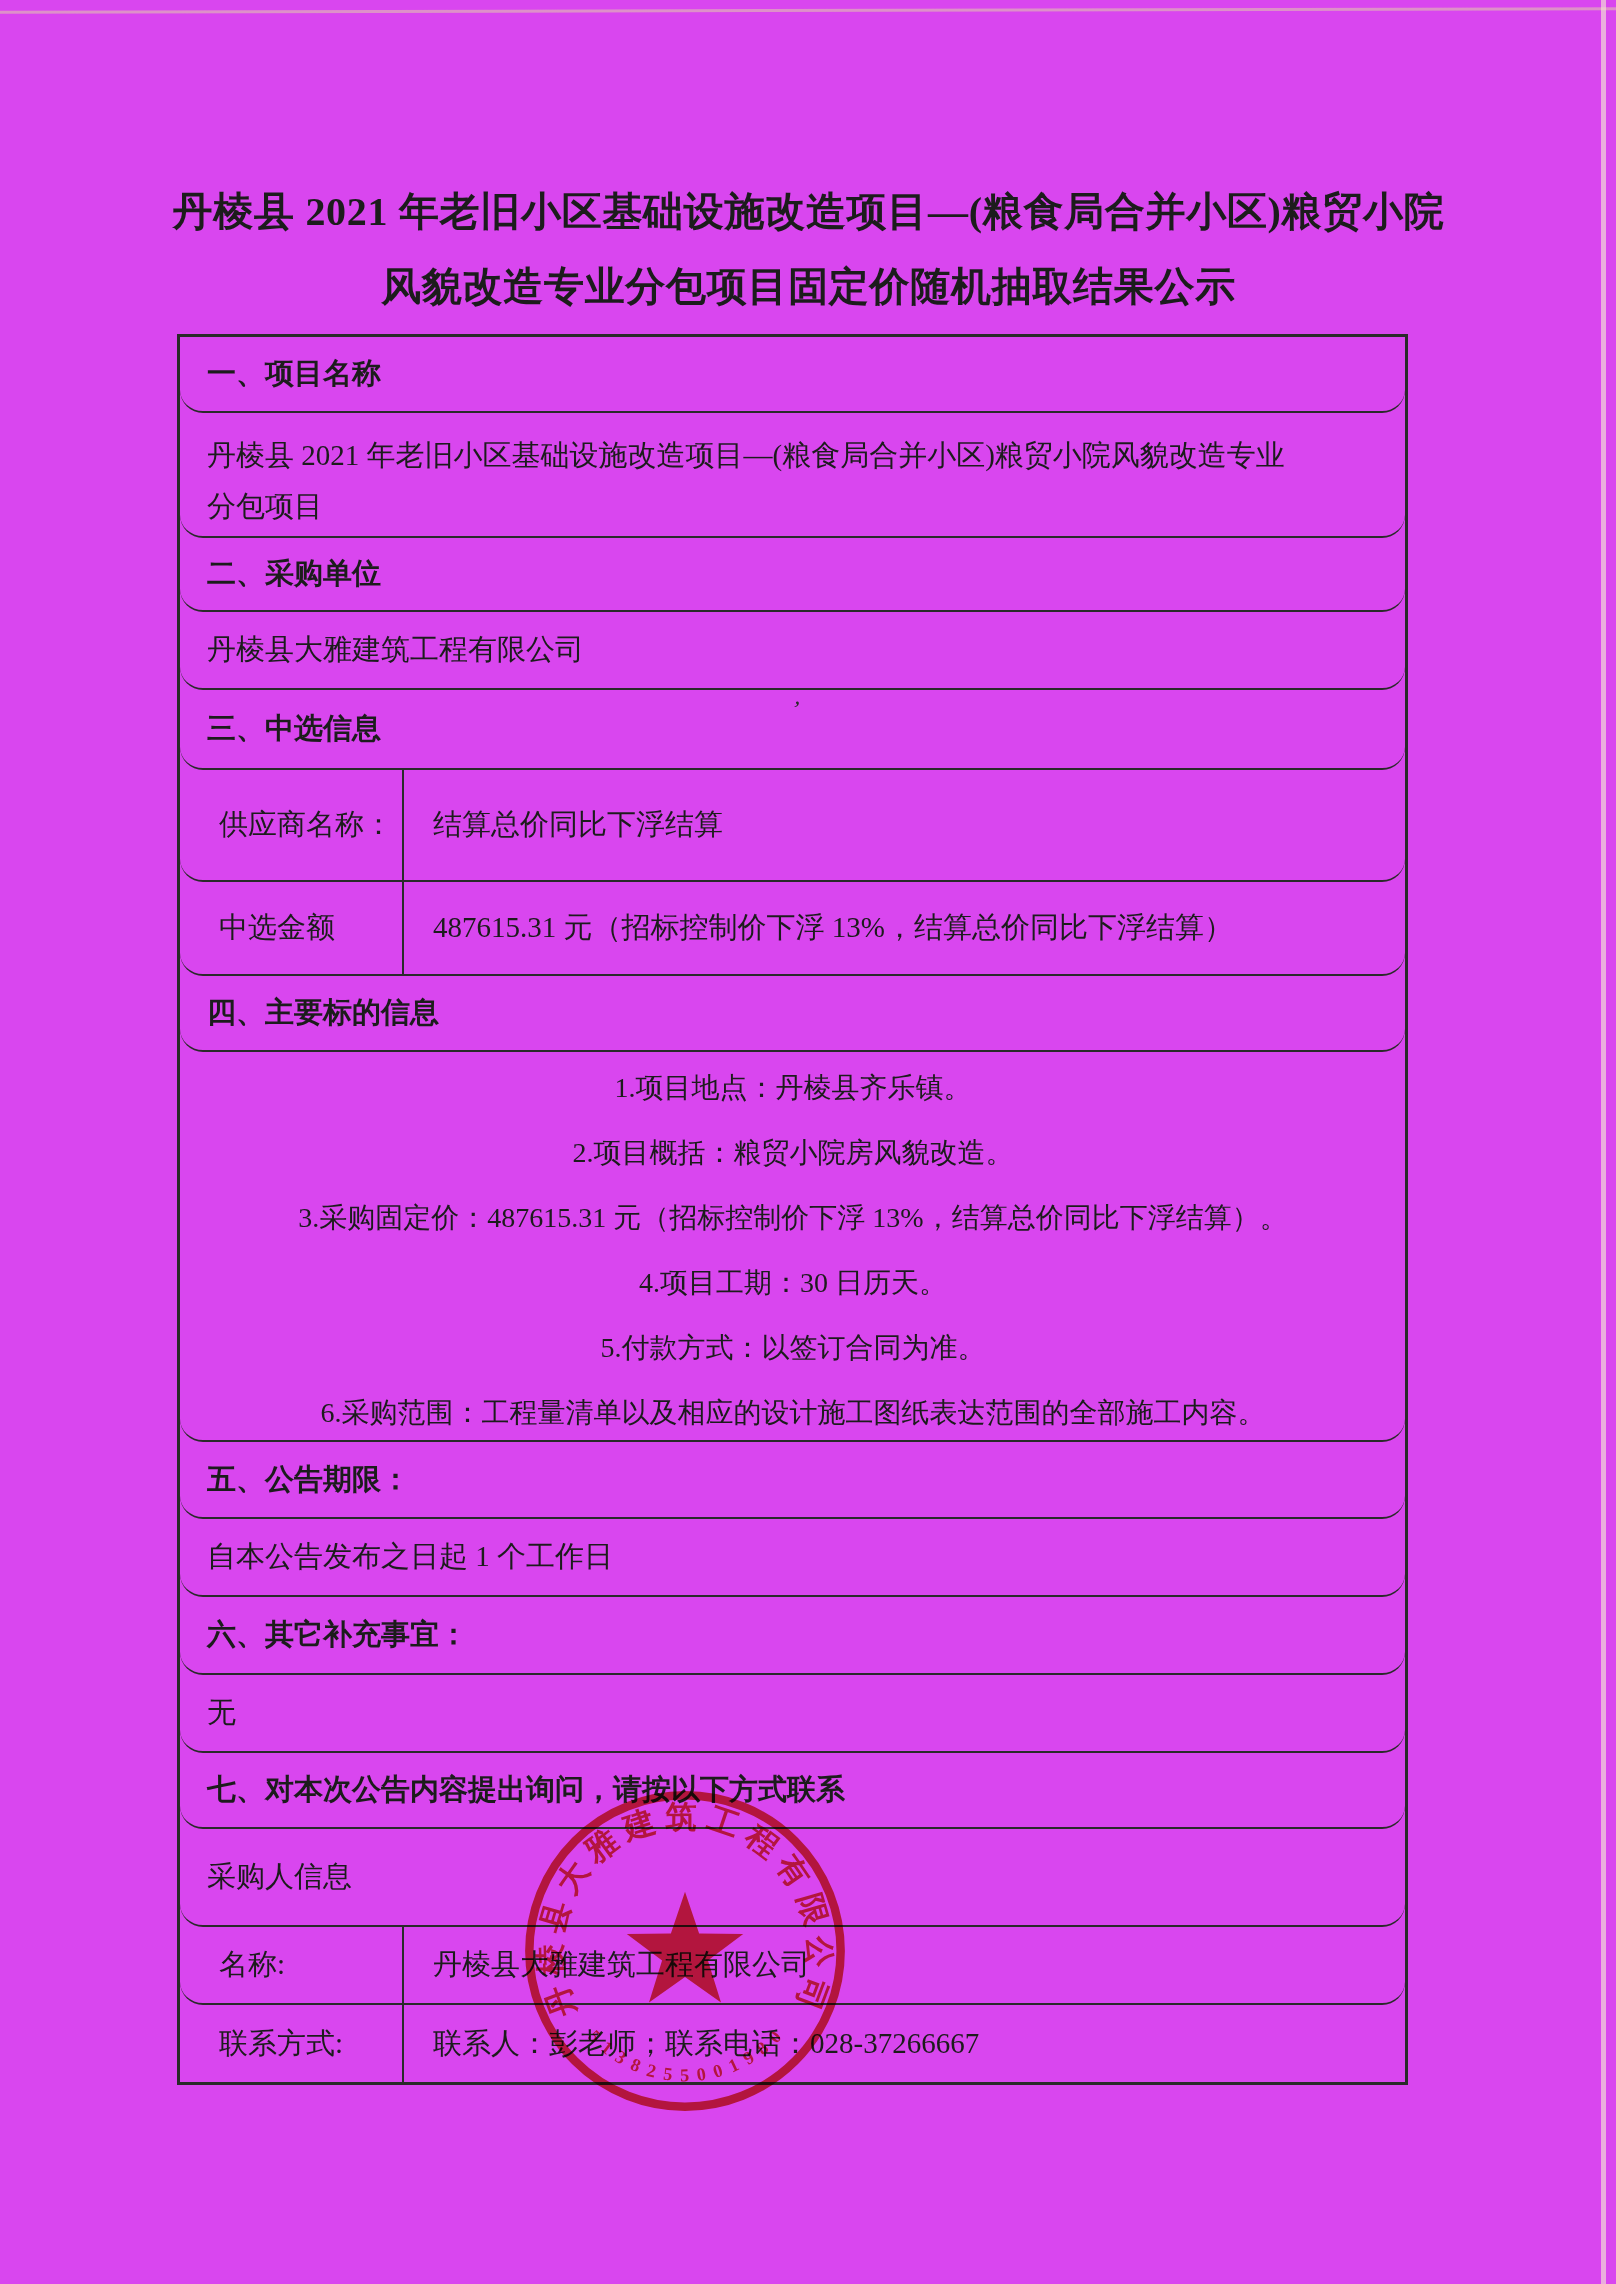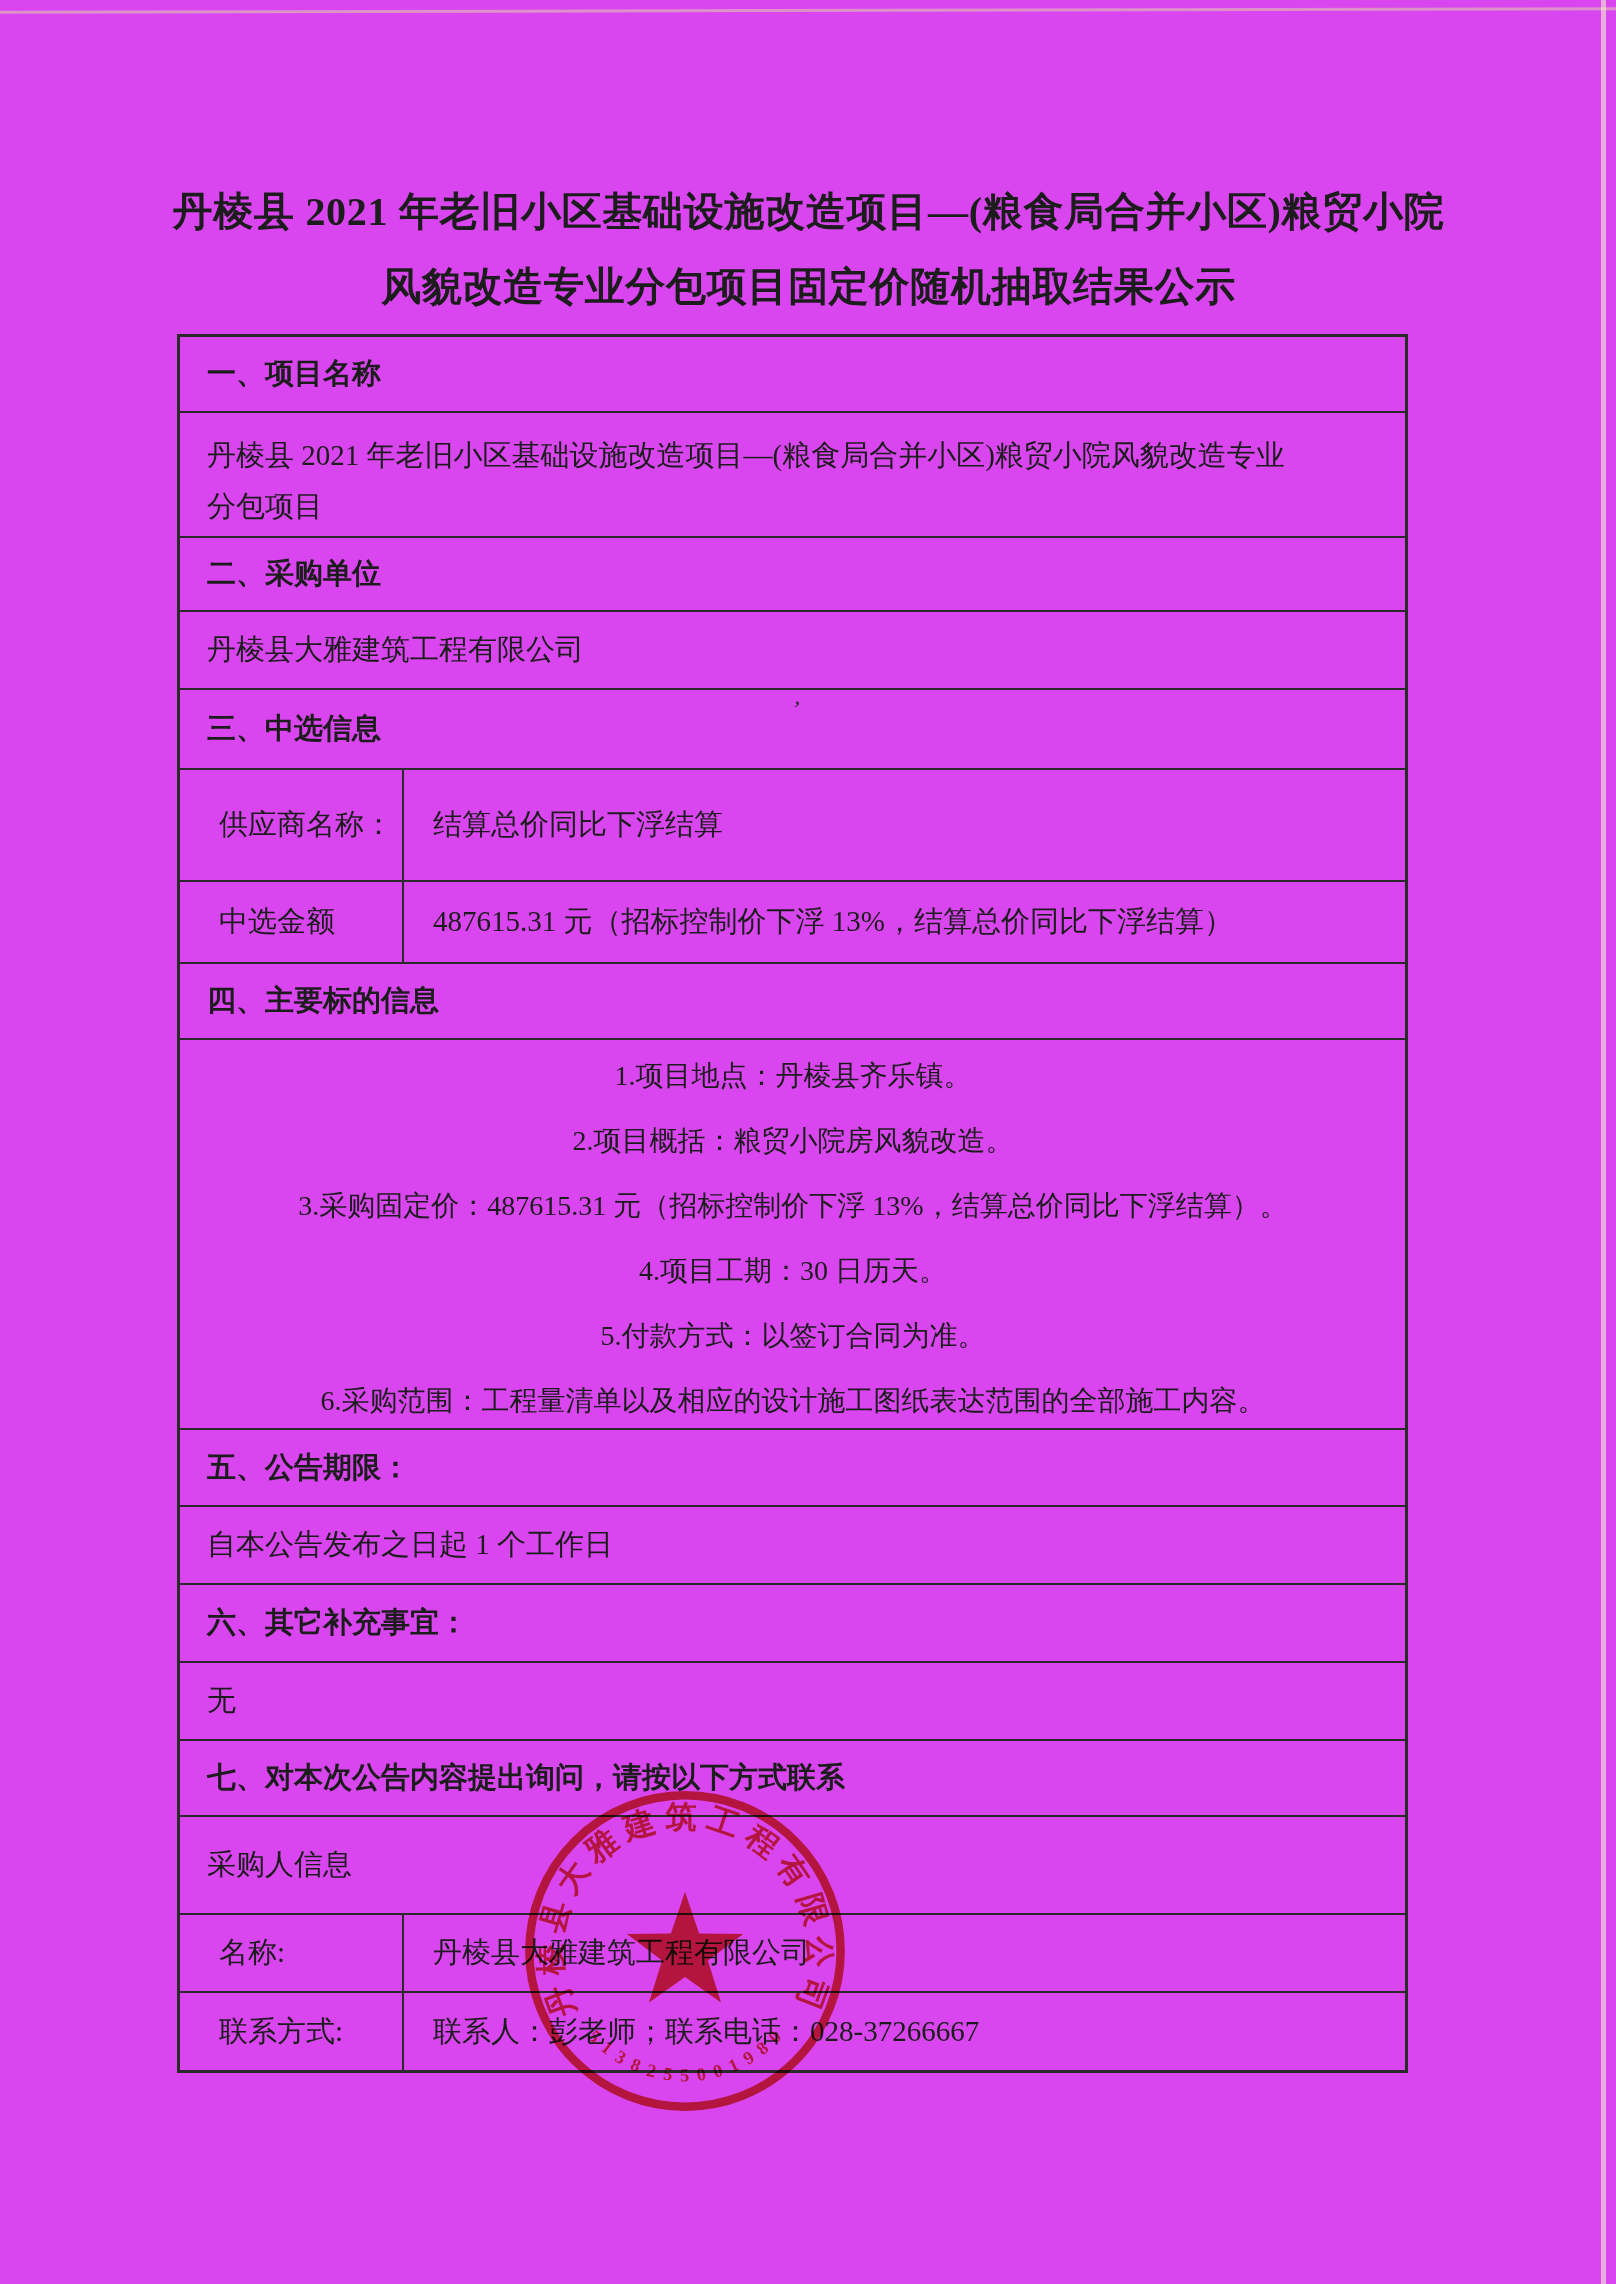--- a/index.html
+++ b/index.html
@@ -24,20 +24,21 @@
     position:absolute;left:177px;top:334px;width:1231px;
     border:3.3px solid #2a2a2a;
     box-sizing:border-box;
     background:transparent;
   }
   .row{
     box-sizing:border-box;
     border-bottom:2.6px solid #2a2a2a;
     display:flex;align-items:center;
     font-size:29px;
+    border-radius:23px;
   }
   .row:last-child{border-bottom:none;}
   .row.header{font-weight:bold;font-size:29px;padding-left:27px;}
   .row.content{padding-left:27px;}
   .row.wrap{display:block;padding:17px 98px 0 27px;line-height:51px;}
   .row.pair{padding:0;align-items:stretch;}
   .cell-label{width:224px;box-sizing:border-box;border-right:2px solid #2a2a2a;display:flex;align-items:center;padding-left:39px;flex:none;}
   .cell-value{flex:1;display:flex;align-items:center;padding-left:29px;}
   .row.list{display:block;padding:2.6px 26px 0 27px;}
   .list-item{height:65px;line-height:65px;font-size:28px;white-space:nowrap;text-align:center;}
@@ -63,21 +64,21 @@
   <div class="doc-table">
     <div class="row header" style="height:76px">一、项目名称</div>
     <div class="row content wrap" style="height:125px">丹棱县 2021 年老旧小区基础设施改造项目—(粮食局合并小区)粮贸小院风貌改造专业分包项目</div>
     <div class="row header" style="height:74px">二、采购单位</div>
     <div class="row content" style="height:78px">丹棱县大雅建筑工程有限公司</div>
     <div class="row header" style="height:80px">三、中选信息</div>
     <div class="row pair" style="height:112px">
       <div class="cell-label">供应商名称：</div>
       <div class="cell-value">结算总价同比下浮结算</div>
     </div>
-    <div class="row pair" style="height:82px">
+    <div class="row pair" style="height:94px">
       <div class="cell-label">中选金额</div>
       <div class="cell-value">487615.31 元（招标控制价下浮 13%，结算总价同比下浮结算）</div>
     </div>
     <div class="row header" style="height:76px">四、主要标的信息</div>
     <div class="row list" style="height:390px">
       <div class="list-item">1.项目地点：丹棱县齐乐镇。</div>
       <div class="list-item">2.项目概括：粮贸小院房风貌改造。</div>
       <div class="list-item">3.采购固定价：487615.31 元（招标控制价下浮 13%，结算总价同比下浮结算）。</div>
       <div class="list-item">4.项目工期：30 日历天。</div>
       <div class="list-item">5.付款方式：以签订合同为准。</div>

